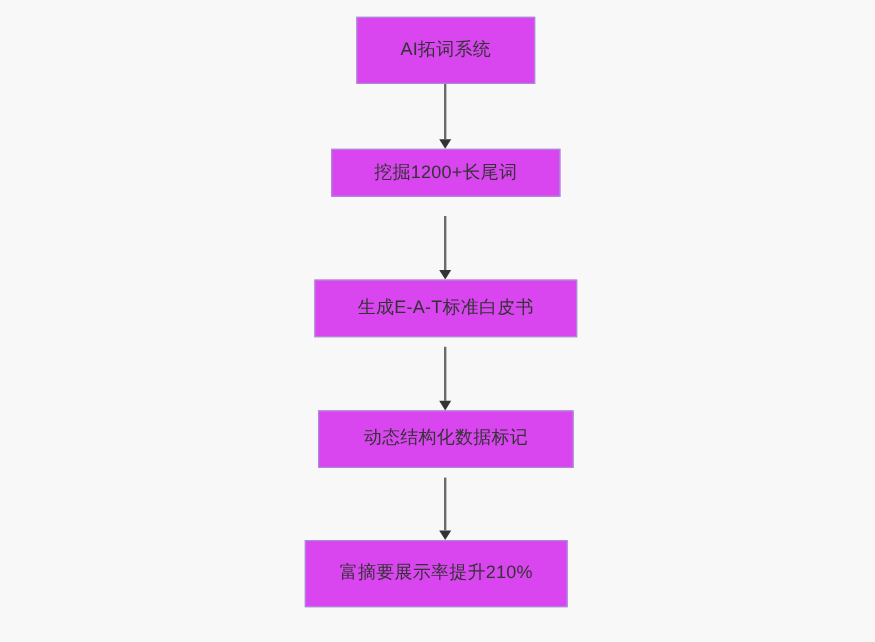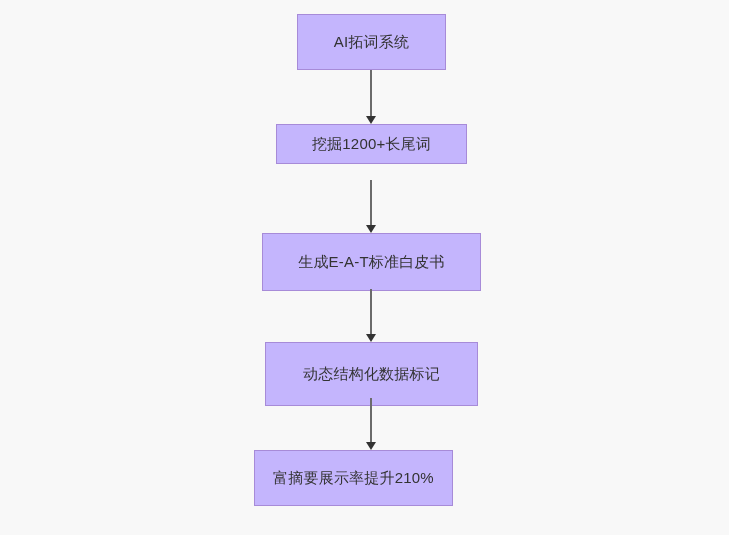--- a/index.html
+++ b/index.html
@@ -14,21 +14,21 @@
     overflow: hidden;
   }
   #flow-canvas {
     position: relative;
     width: 729px;
     height: 535px;
   }
   .node {
     position: absolute;
     box-sizing: border-box;
-    background: #c4b5fd;
+    background: #d946ef;
     border: 1.5px solid #a78bd8;
     display: flex;
     align-items: center;
     justify-content: center;
     color: #333333;
     font-size: 15px;
     line-height: 1.2;
     letter-spacing: 0.2px;
     white-space: nowrap;
   }
@@ -61,31 +61,31 @@
   <div class="edge" style="left:370px; top:70px; height:46px;"></div>
   <div class="arrowhead" style="left:365.5px; top:116px;"></div>
 
   <div class="node" style="left:276px; top:124px; width:191px; height:40px;">
     <span class="node-label">挖掘1200+长尾词</span>
   </div>
 
   <div class="edge" style="left:370px; top:180px; height:45px;"></div>
   <div class="arrowhead" style="left:365.5px; top:225px;"></div>
 
-  <div class="node" style="left:262px; top:233px; width:219px; height:58px;">
+  <div class="node" style="left:262px; top:233px; width:219px; height:48px;">
     <span class="node-label">生成E-A-T标准白皮书</span>
   </div>
 
   <div class="edge" style="left:370px; top:289px; height:45px;"></div>
   <div class="arrowhead" style="left:365.5px; top:334px;"></div>
 
-  <div class="node" style="left:265px; top:342px; width:213px; height:64px;">
+  <div class="node" style="left:265px; top:342px; width:213px; height:48px;font-family:Liberation Mono, monospace;">
     <span class="node-label">动态结构化数据标记</span>
   </div>
 
   <div class="edge" style="left:370px; top:398px; height:44px;"></div>
   <div class="arrowhead" style="left:365.5px; top:442px;"></div>
 
-  <div class="node" style="left:254px; top:450px; width:199px; height:56px;">
+  <div class="node" style="left:254px; top:450px; width:219px; height:56px;">
     <span class="node-label">富摘要展示率提升210%</span>
   </div>
 
 </div>
 
 </body></html>

